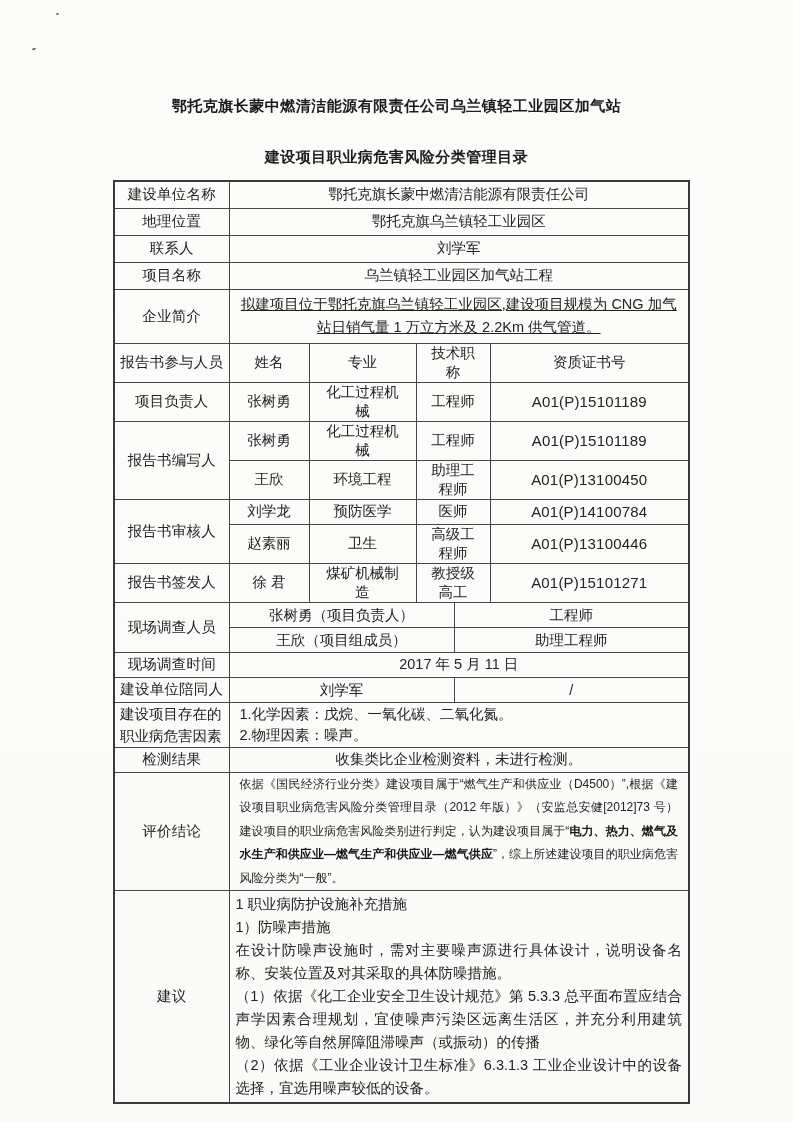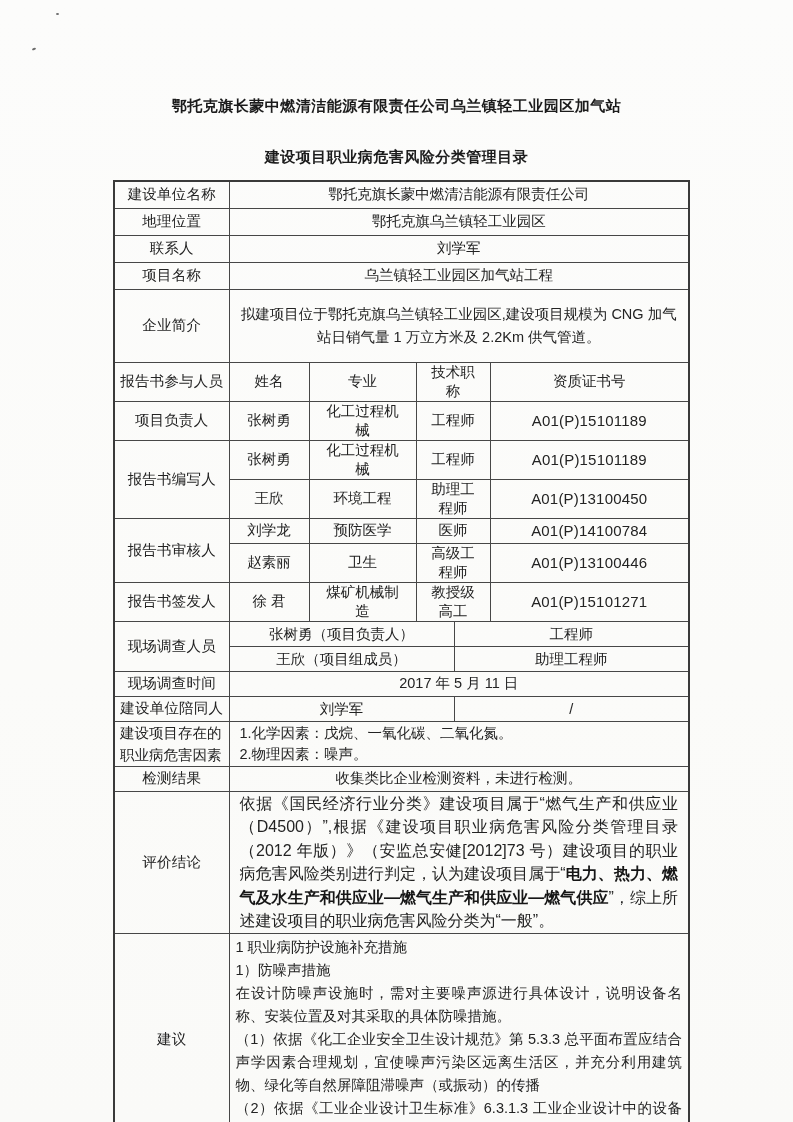--- a/index.html
+++ b/index.html
@@ -30,32 +30,32 @@
 
   tr.h27 { height:27px; } tr.h26 { height:26px; } tr.h25 { height:25px; }
   tr.h54 { height:54px; } tr.h44 { height:44px; } tr.h118 { height:118px; }
   tr.h210 { height:210px; }
 
   td.lbl { text-align:center; padding:0 2px; letter-spacing:0.2px; }
   td.lbl-left { text-align:left; padding:0 5px; line-height:22px; }
   td.val { text-align:center; padding:2px 10px; }
   td.c   { text-align:center; padding:0 11px;margin-top:32px; }
   td.cert { text-align:center; font-size:15px; letter-spacing:0.2px; }
-  td.para2 { line-height:23px; padding:13px 10px; }
+  td.para2 { line-height:23px; padding:3px 10px;text-decoration:underline; }
 
   td.splitcell { padding:0;margin-left:12px; }
   .split { display:flex; width:100%; height:100%; align-items:center; }
   .split .left  { flex:0 0 48.9%; text-align:center; line-height:24px; }
   .split .right { flex:1 1 auto; text-align:center; line-height:24px;
                   border-left:1px solid #474747; }
 
   td.hazards { padding:1px 10px; line-height:21px; }
   td.conclusion {
     padding:0 10px; line-height:23.5px; text-align:justify;
-    font-size:16px;
+    font-size:12px;
   }
   td.conclusion b { font-weight:700; color:#161616; }
   td.suggestion { padding:2px 6px; vertical-align:middle; }
   .sug-p { line-height:23px; text-align:justify; }
 </style>
 </head>
 <body>
 
 <div class="page">
   <div class="speck s1"></div>

